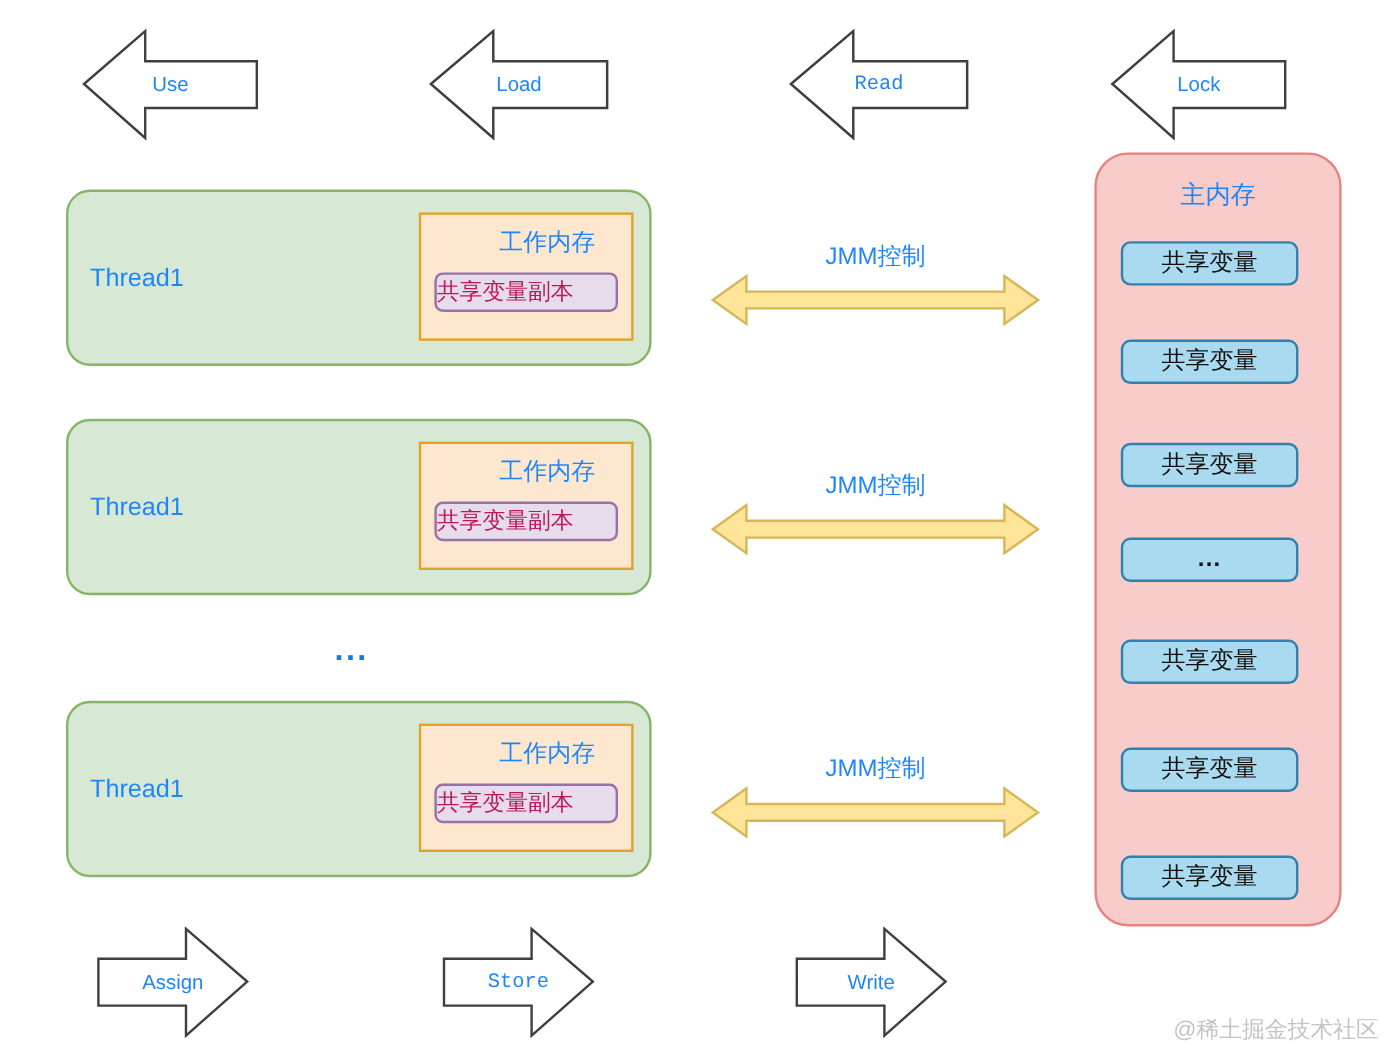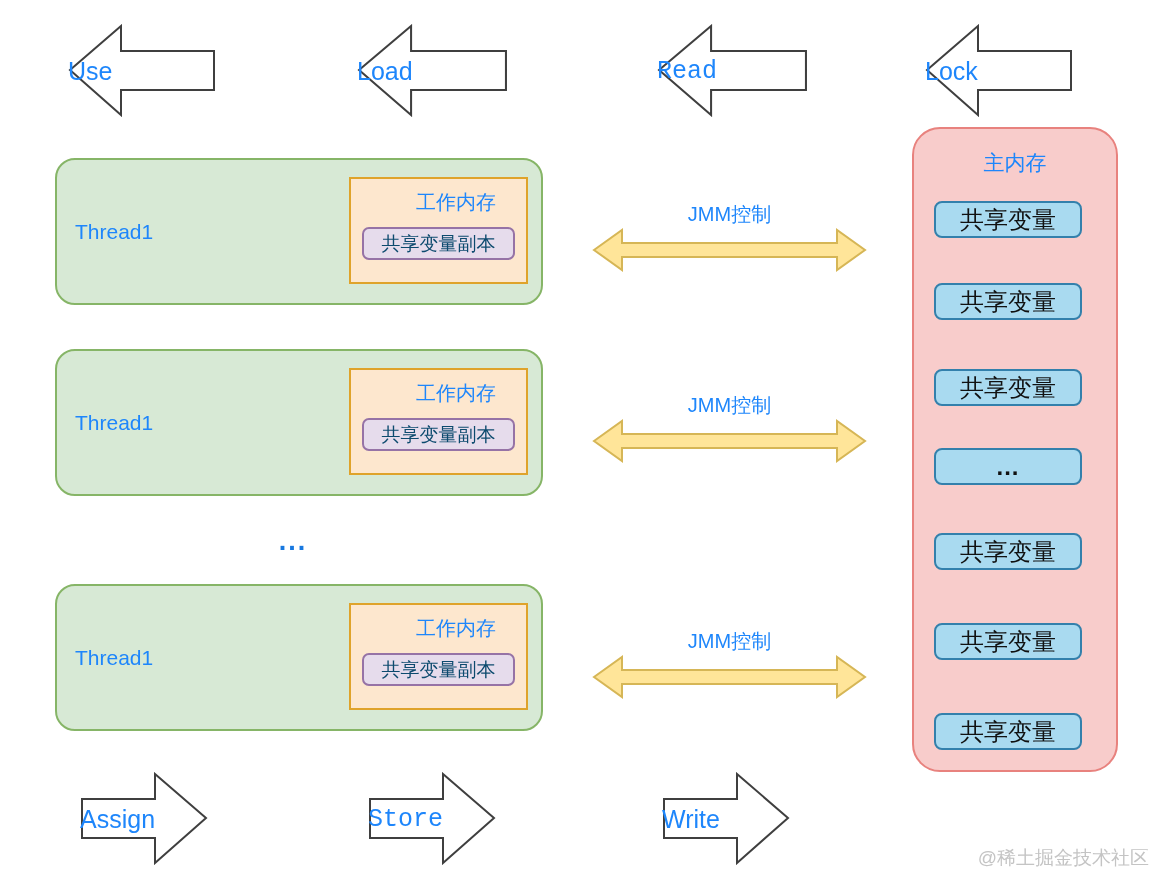--- a/index.html
+++ b/index.html
@@ -15,53 +15,53 @@
   }
   html,body{margin:0;padding:0;background:#fff;}
   body{font-family:"Liberation Sans","DejaVu Sans",sans-serif;}
   .canvas{position:relative;width:1153px;height:879px;background:#ffffff;overflow:hidden;}
 
   
   .block-arrow{position:absolute;height:93px;}
   .block-arrow svg{position:absolute;left:0;top:0;width:100%;height:100%;}
   .block-arrow polygon{fill:#ffffff;stroke:var(--outline);stroke-width:2;stroke-linejoin:miter;}
   .arrow-label{position:absolute;left:0;right:0;top:50%;transform:translateY(-50%);
-    color:var(--blue_text);font-size:25px;}
+    text-align:center;color:var(--blue_text);font-size:17px;}
 
   
   .thread-box{position:absolute;left:55px;width:488px;height:147px;
     background:var(--thread_fill);border:2px solid var(--thread_border);
     border-radius:20px;box-sizing:border-box;}
   .thread-label{position:absolute;left:18px;top:50%;transform:translateY(-50%);
     color:var(--blue_text);font-size:21px;}
   .workmem{position:absolute;right:13px;top:17px;width:179px;height:107px;
     background:var(--workmem_fill);border:2px solid var(--workmem_border);box-sizing:border-box;}
   .workmem-title{margin-top:11px;text-align:center;color:var(--blue_text);font-size:20px;line-height:24px;padding-left:35px;}
   .var-copy{width:153px;height:33px;margin:13px auto 0;
     background:var(--copy_fill);border:2px solid var(--copy_border);border-radius:7px;
-    box-sizing:border-box;text-align:center;line-height:29px;color:#0c4a6e;font-size:19px;}
+    box-sizing:border-box;line-height:29px;color:#be185d;font-size:19px;}
 
   
   .dots{position:absolute;left:268px;top:526px;width:50px;text-align:center;
     color:#1778E0;font-size:27px;font-weight:bold;letter-spacing:2px;}
 
   
   .jmm-group{position:absolute;left:592px;width:275px;}
   .jmm-label{text-align:center;color:var(--blue_text);font-size:20px;line-height:24px;margin-top:12px;}
   .jmm-arrow{display:block;width:275px;height:44px;margin-top:2px;}
   .jmm-arrow polygon{fill:var(--jmm_fill);stroke:var(--jmm_border);stroke-width:2;stroke-linejoin:miter;}
 
   
   .main-memory{position:absolute;left:912px;top:127px;width:206px;height:645px;
     background:var(--mainmem_fill);border:2px solid var(--mainmem_border);
     border-radius:28px;box-sizing:border-box;}
   .mm-title{padding-top:21px;text-align:center;color:var(--blue_text);font-size:21px;line-height:26px;}
   .mm-item{position:absolute;left:20px;width:148px;height:37px;
     background:var(--var_fill);border:2px solid var(--var_border);border-radius:8px;
-    box-sizing:border-box;text-align:center;line-height:33px;color:#111;font-size:24px;}
+    box-sizing:border-box;text-align:center;line-height:33px;color:#111;font-size:20px;}
   .mm-item.ellipsis{font-weight:bold;letter-spacing:1px;}
 
   .watermark{position:absolute;right:4px;bottom:8px;color:var(--watermark);font-size:19px;}
 </style>
 </head>
 <body>
 
 <div class="canvas">
 
   <div class="block-arrow" style="left:68px;top:24px;width:148px;">

